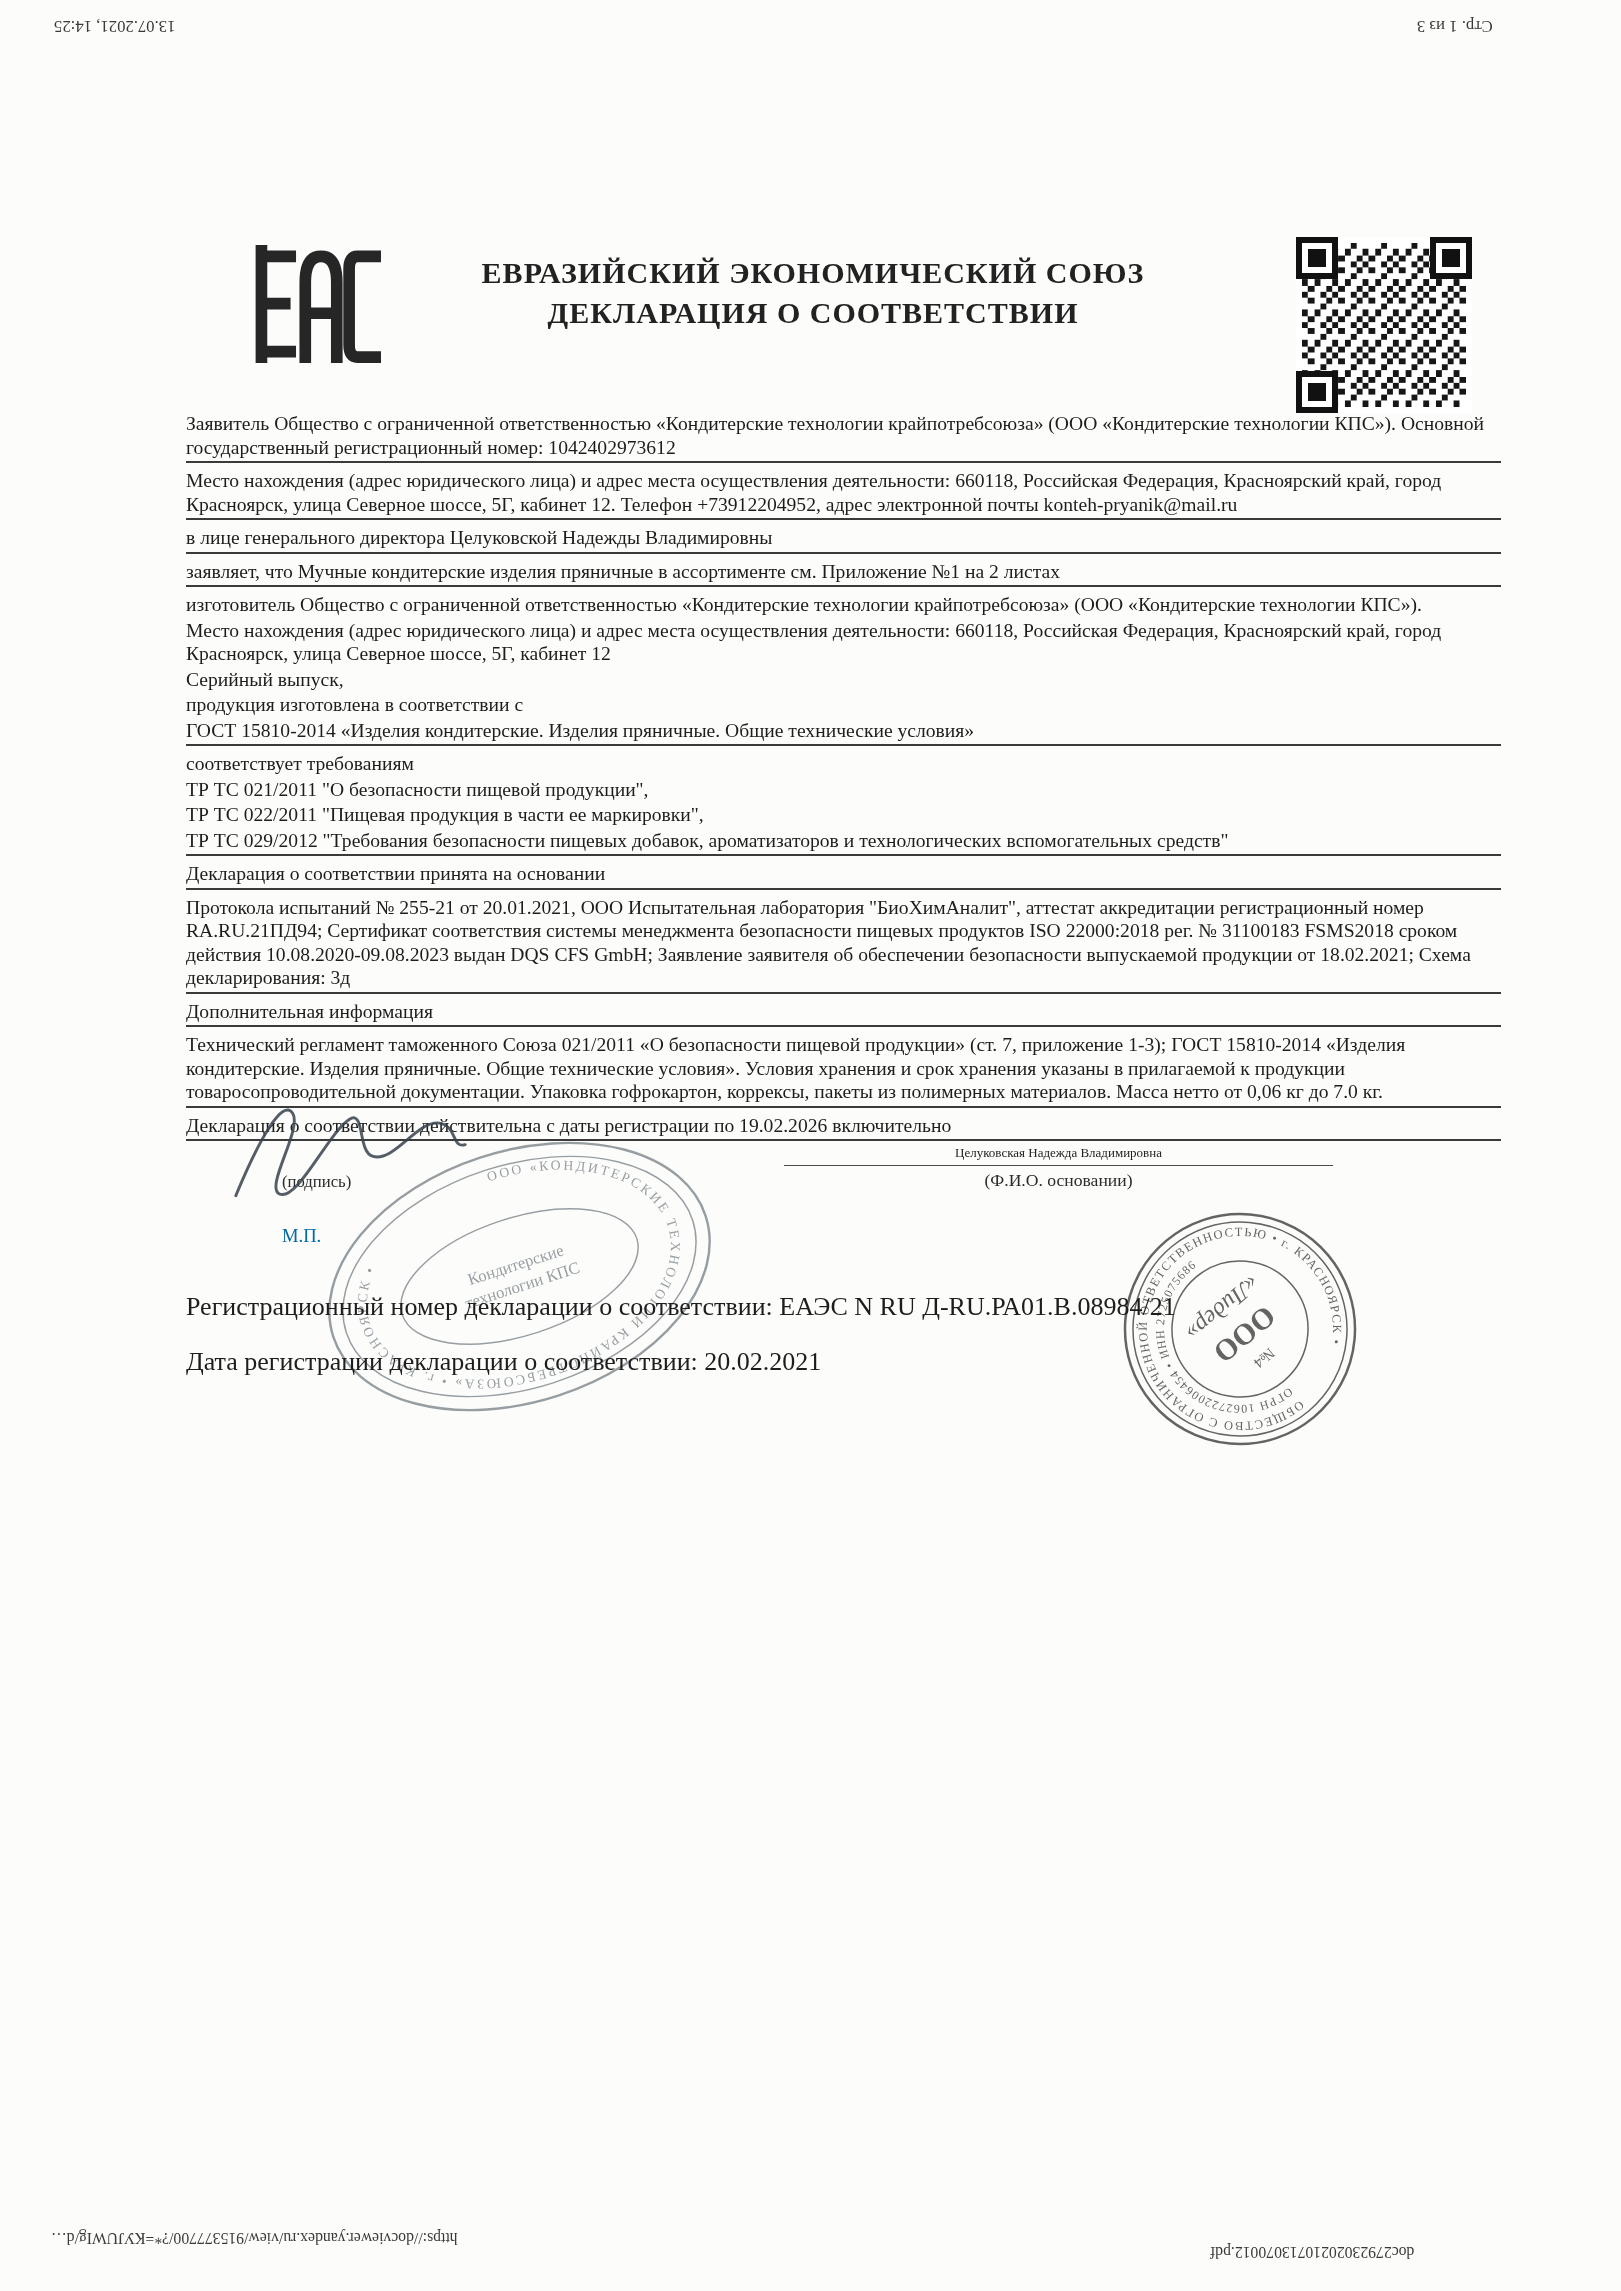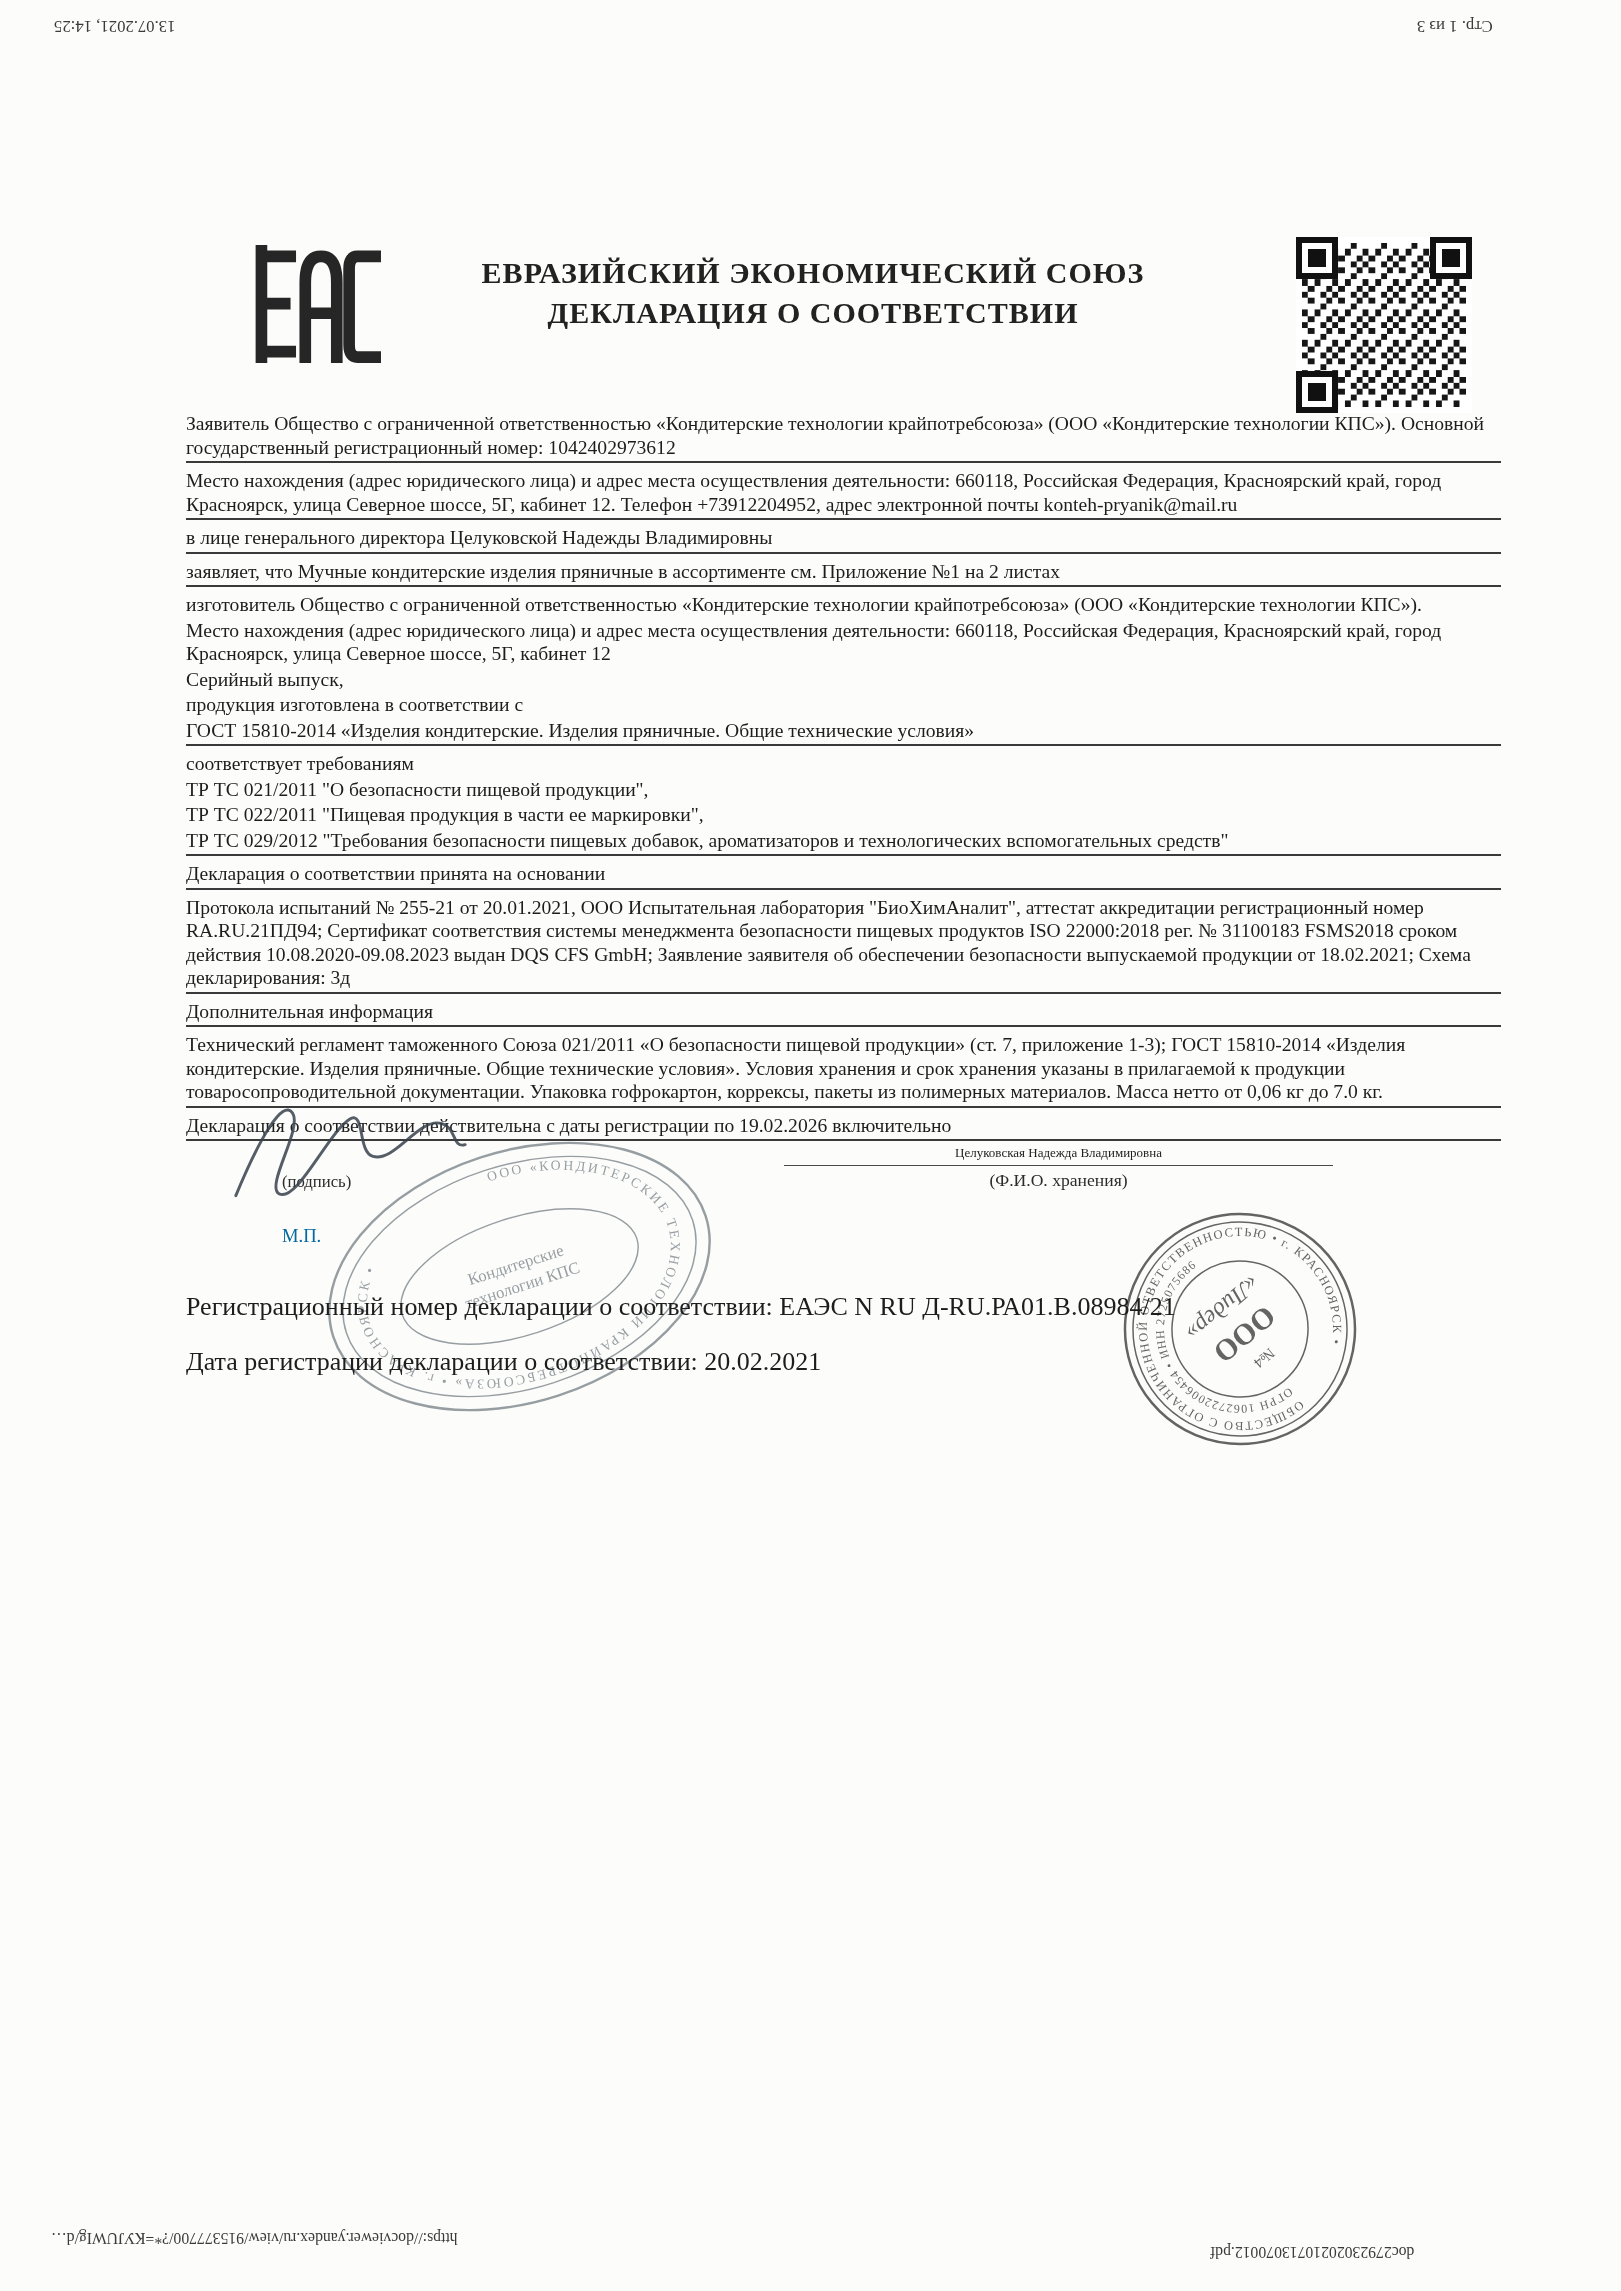--- a/index.html
+++ b/index.html
@@ -124,21 +124,21 @@
     <div class="para rule">Протокола испытаний № 255-21 от 20.01.2021, ООО Испытательная лаборатория "БиоХимАналит", аттестат аккредитации регистрационный номер RA.RU.21ПД94; Сертификат соответствия системы менеджмента безопасности пищевых продуктов ISO 22000:2018 рег. № 31100183 FSMS2018 сроком действия 10.08.2020-09.08.2023 выдан DQS CFS GmbH; Заявление заявителя об обеспечении безопасности выпускаемой продукции от 18.02.2021; Схема декларирования: 3д</div>
     <div class="para rule">Дополнительная информация</div>
     <div class="para rule">Технический регламент таможенного Союза 021/2011 «О безопасности пищевой продукции» (ст. 7, приложение 1-3); ГОСТ 15810-2014 «Изделия кондитерские. Изделия пряничные. Общие технические условия». Условия хранения и срок хранения указаны в прилагаемой к продукции товаросопроводительной документации. Упаковка гофрокартон, коррексы, пакеты из полимерных материалов. Масса нетто от 0,06 кг до 7.0 кг.</div>
     <div class="para rule">Декларация о соответствии  действительна с даты регистрации по 19.02.2026 включительно</div>
   </div>
 
   <div class="sig-caption">(подпись)</div>
   <div class="mp">М.П.</div>
   <div class="declarant">
     <div class="declarant-name">Целуковская Надежда Владимировна</div>
-    <div class="declarant-caption">(Ф.И.О. хранения)</div>
+    <div class="declarant-caption">(Ф.И.О. основании)</div>
   </div>
 
   <div class="signature-ink">
     <svg viewBox="0 0 270 150" width="265" height="147">
       <path d="M18,118 C42,60 66,18 76,34 C86,50 48,108 62,116 C80,126 112,54 134,40 C150,30 142,74 158,78 C180,84 204,40 226,44 C244,47 238,70 252,66" fill="none" stroke="#39424d" stroke-width="3" stroke-linecap="round"></path>
     </svg>
   </div>
 
   <div class="oval-stamp">
     <svg viewBox="0 0 430 330" width="421" height="323">

